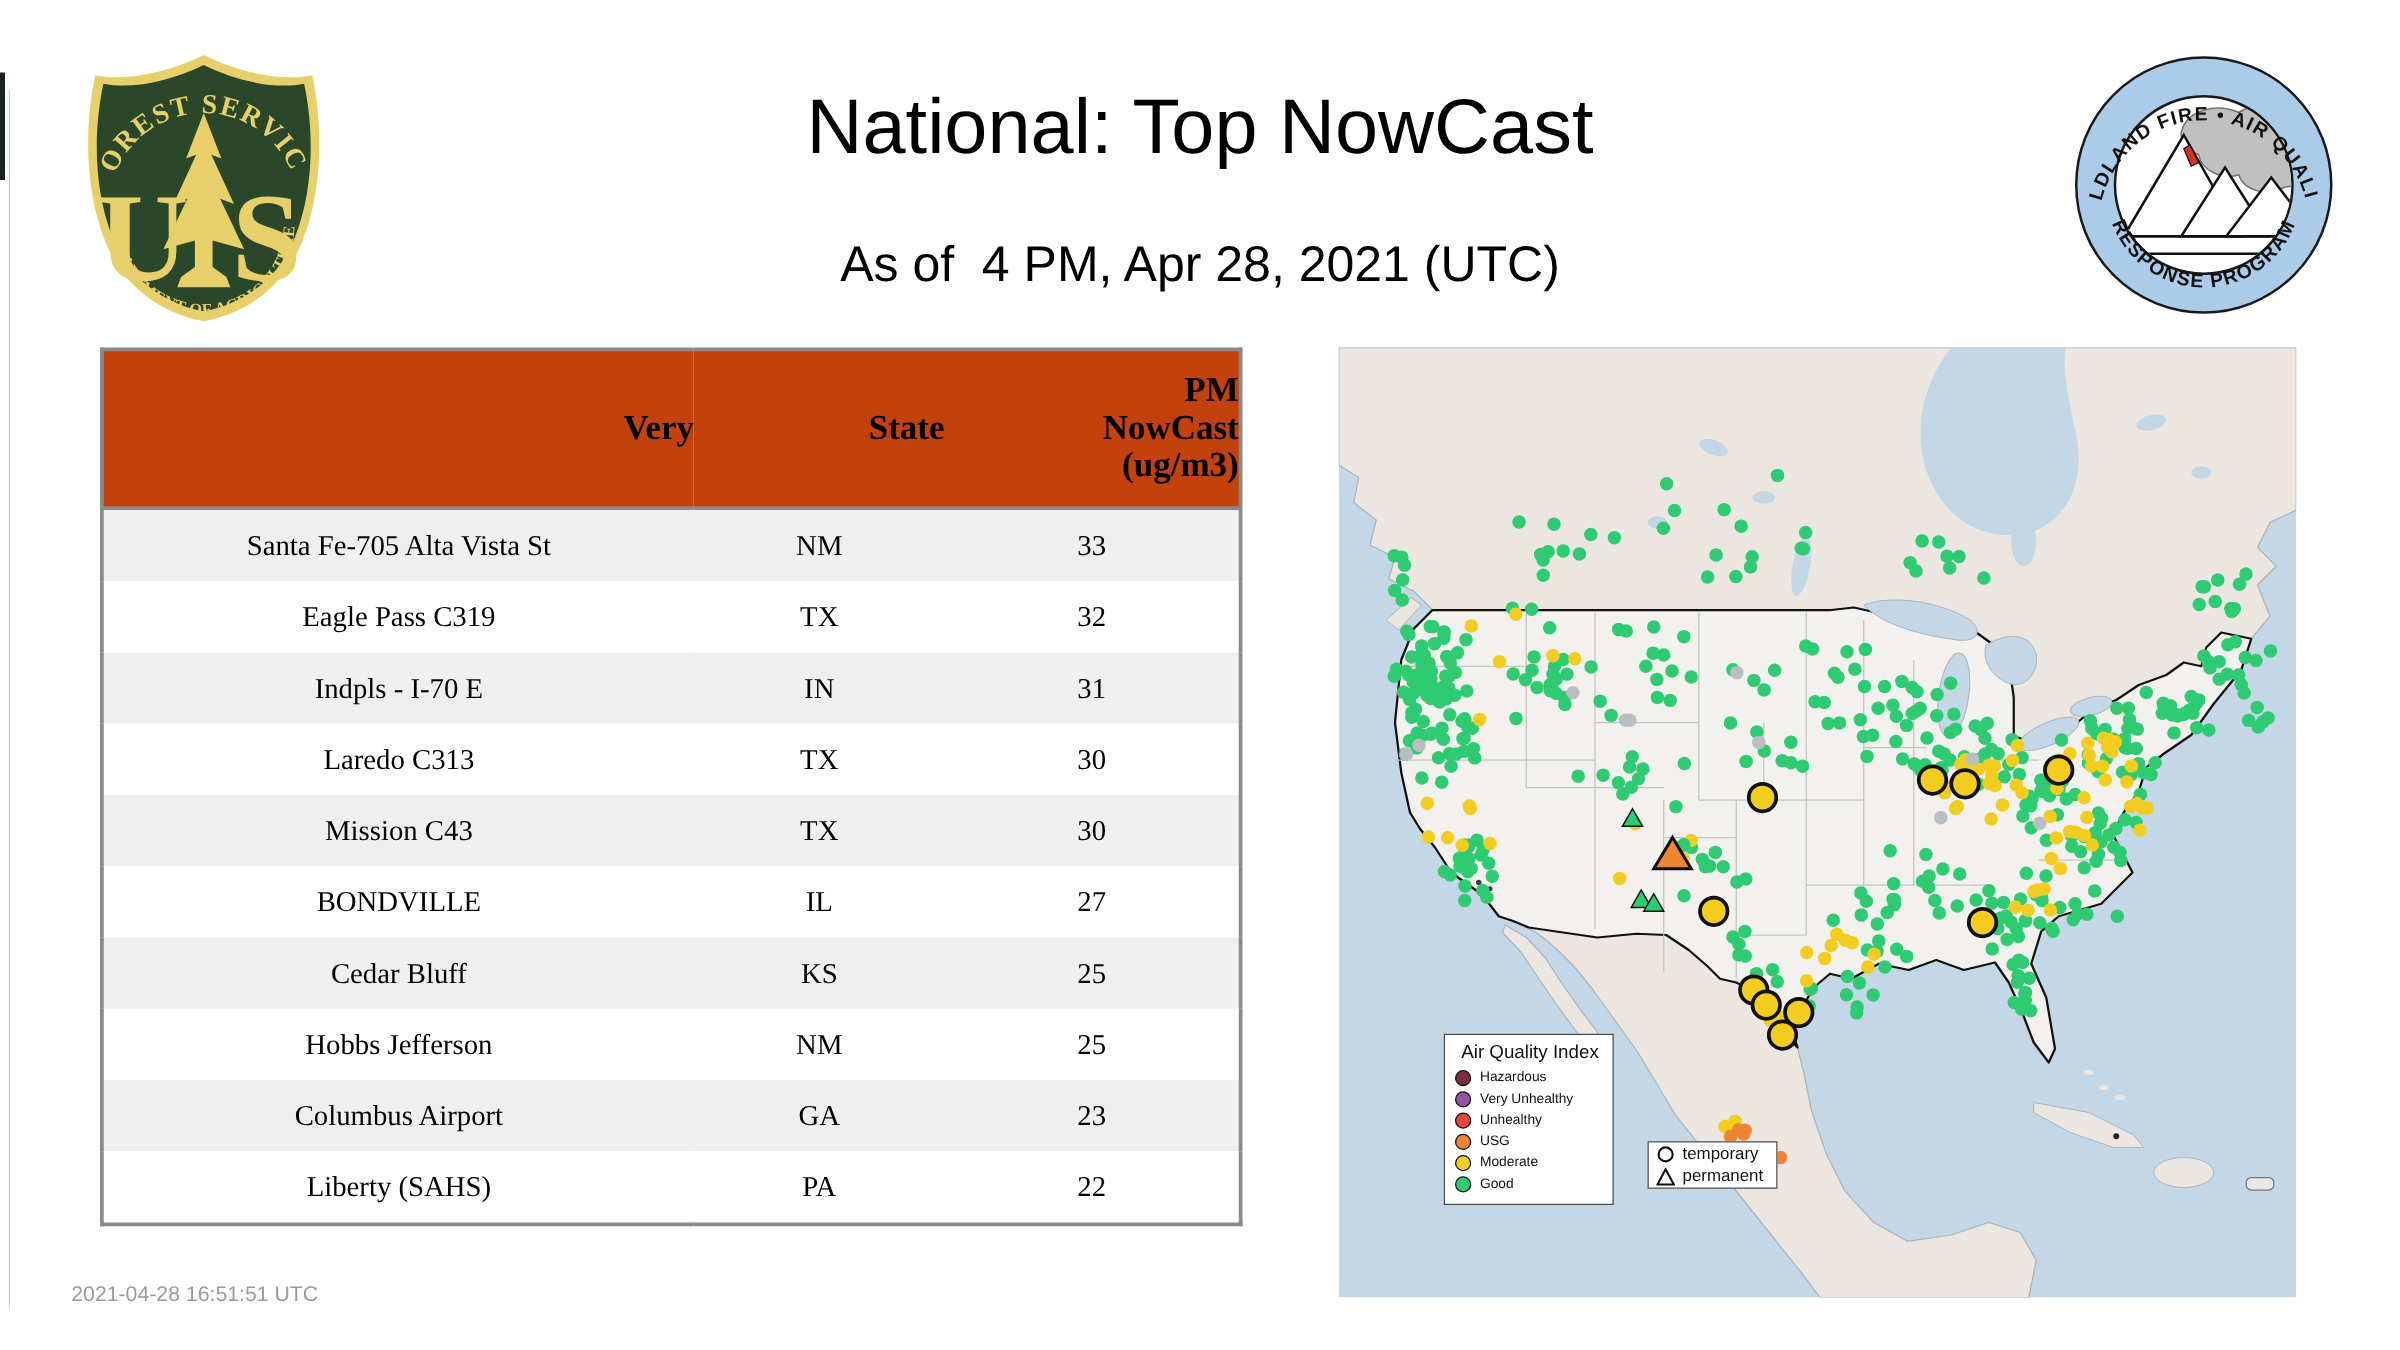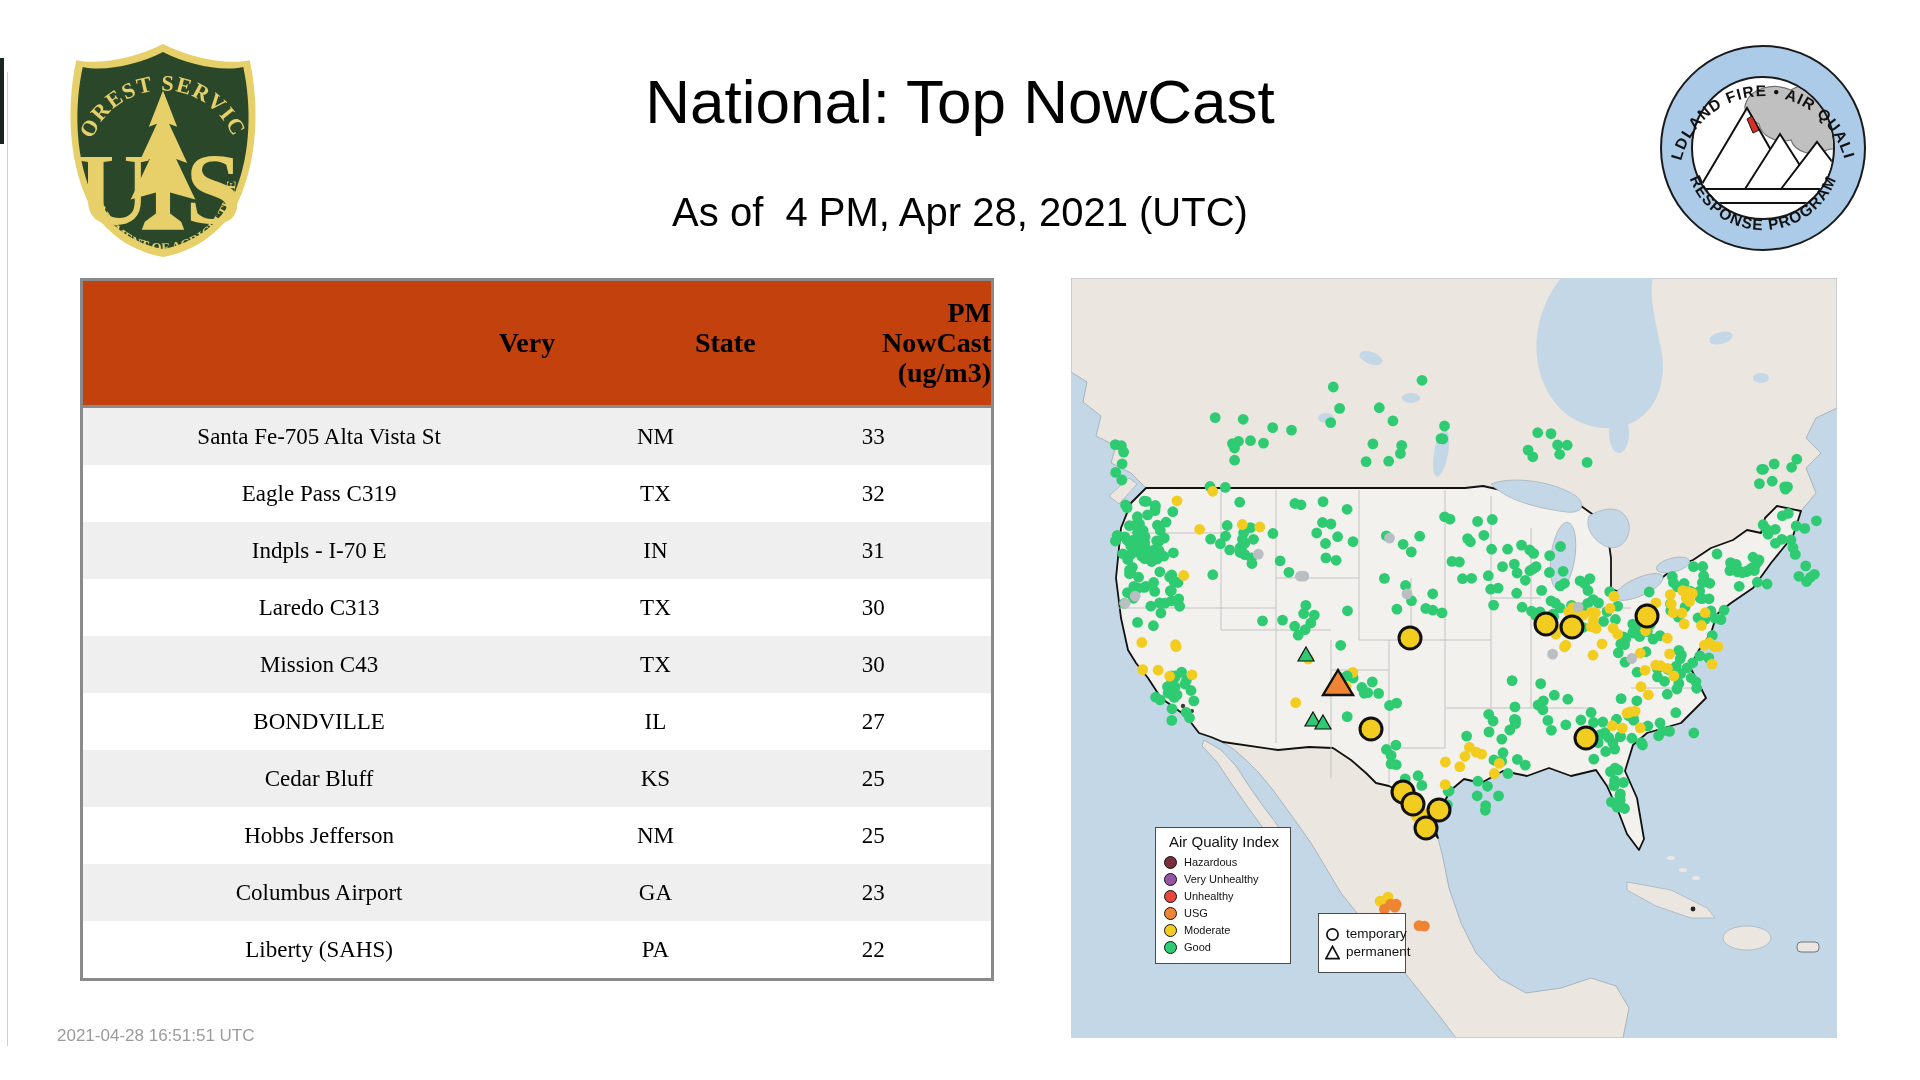--- a/index.html
+++ b/index.html
@@ -36,22 +36,22 @@
   .map-wrap{position:absolute;left:1071px;top:278px;width:766px;height:760px;}
   .map-wrap svg{display:block;}
   .aqi-legend{
     position:absolute;left:84px;top:549px;width:136px;box-sizing:border-box;
     background:#fff;border:1.5px solid #4a4a4a;padding:5px 6px 7px 8px;
   }
   .aqi-title{font-size:15px;text-align:center;margin-bottom:4px;color:#111;}
   .legrow{display:flex;align-items:center;gap:7px;font-size:11px;line-height:17px;color:#111;}
   .legdot{width:11px;height:11px;border-radius:50%;border:1.8px solid #111;flex:none;}
   .marker-legend{
-    position:absolute;left:247px;top:635px;width:88px;box-sizing:border-box;
-    background:#fff;border:1.5px solid #4a4a4a;padding:11px 6px;
+    position:absolute;left:247px;top:635px;width:104px;box-sizing:border-box;
+    background:#fff;border:1.5px solid #4a4a4a;padding:0 6px;
   }
   .mrow{display:flex;align-items:center;gap:6px;font-size:13.5px;line-height:18px;color:#111;}
   .micon{width:15px;height:15px;flex:none;}
 </style>
 </head>
 <body>
 
 <div class="edge-sliver"></div>
 <div class="edge-line"></div>
 

